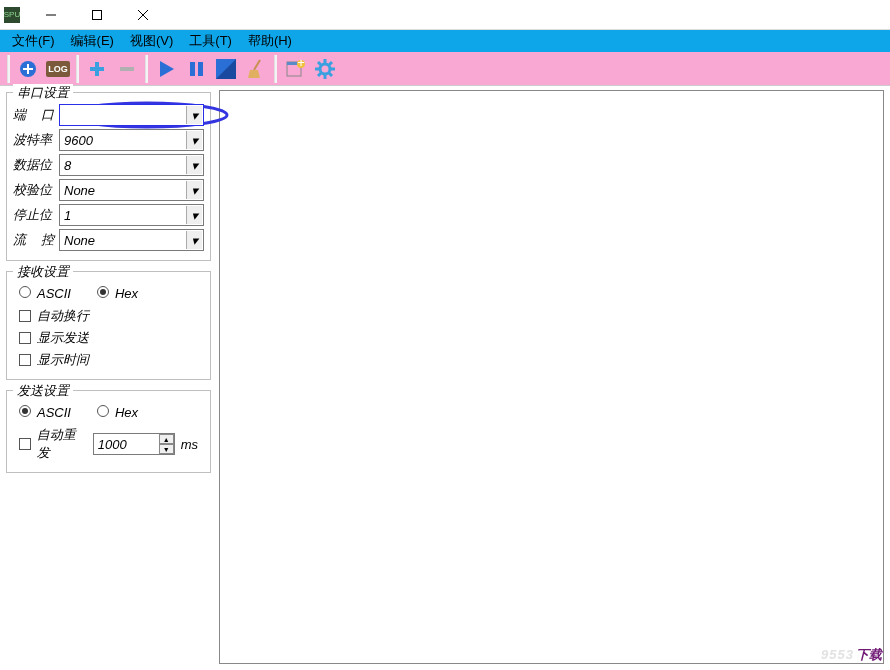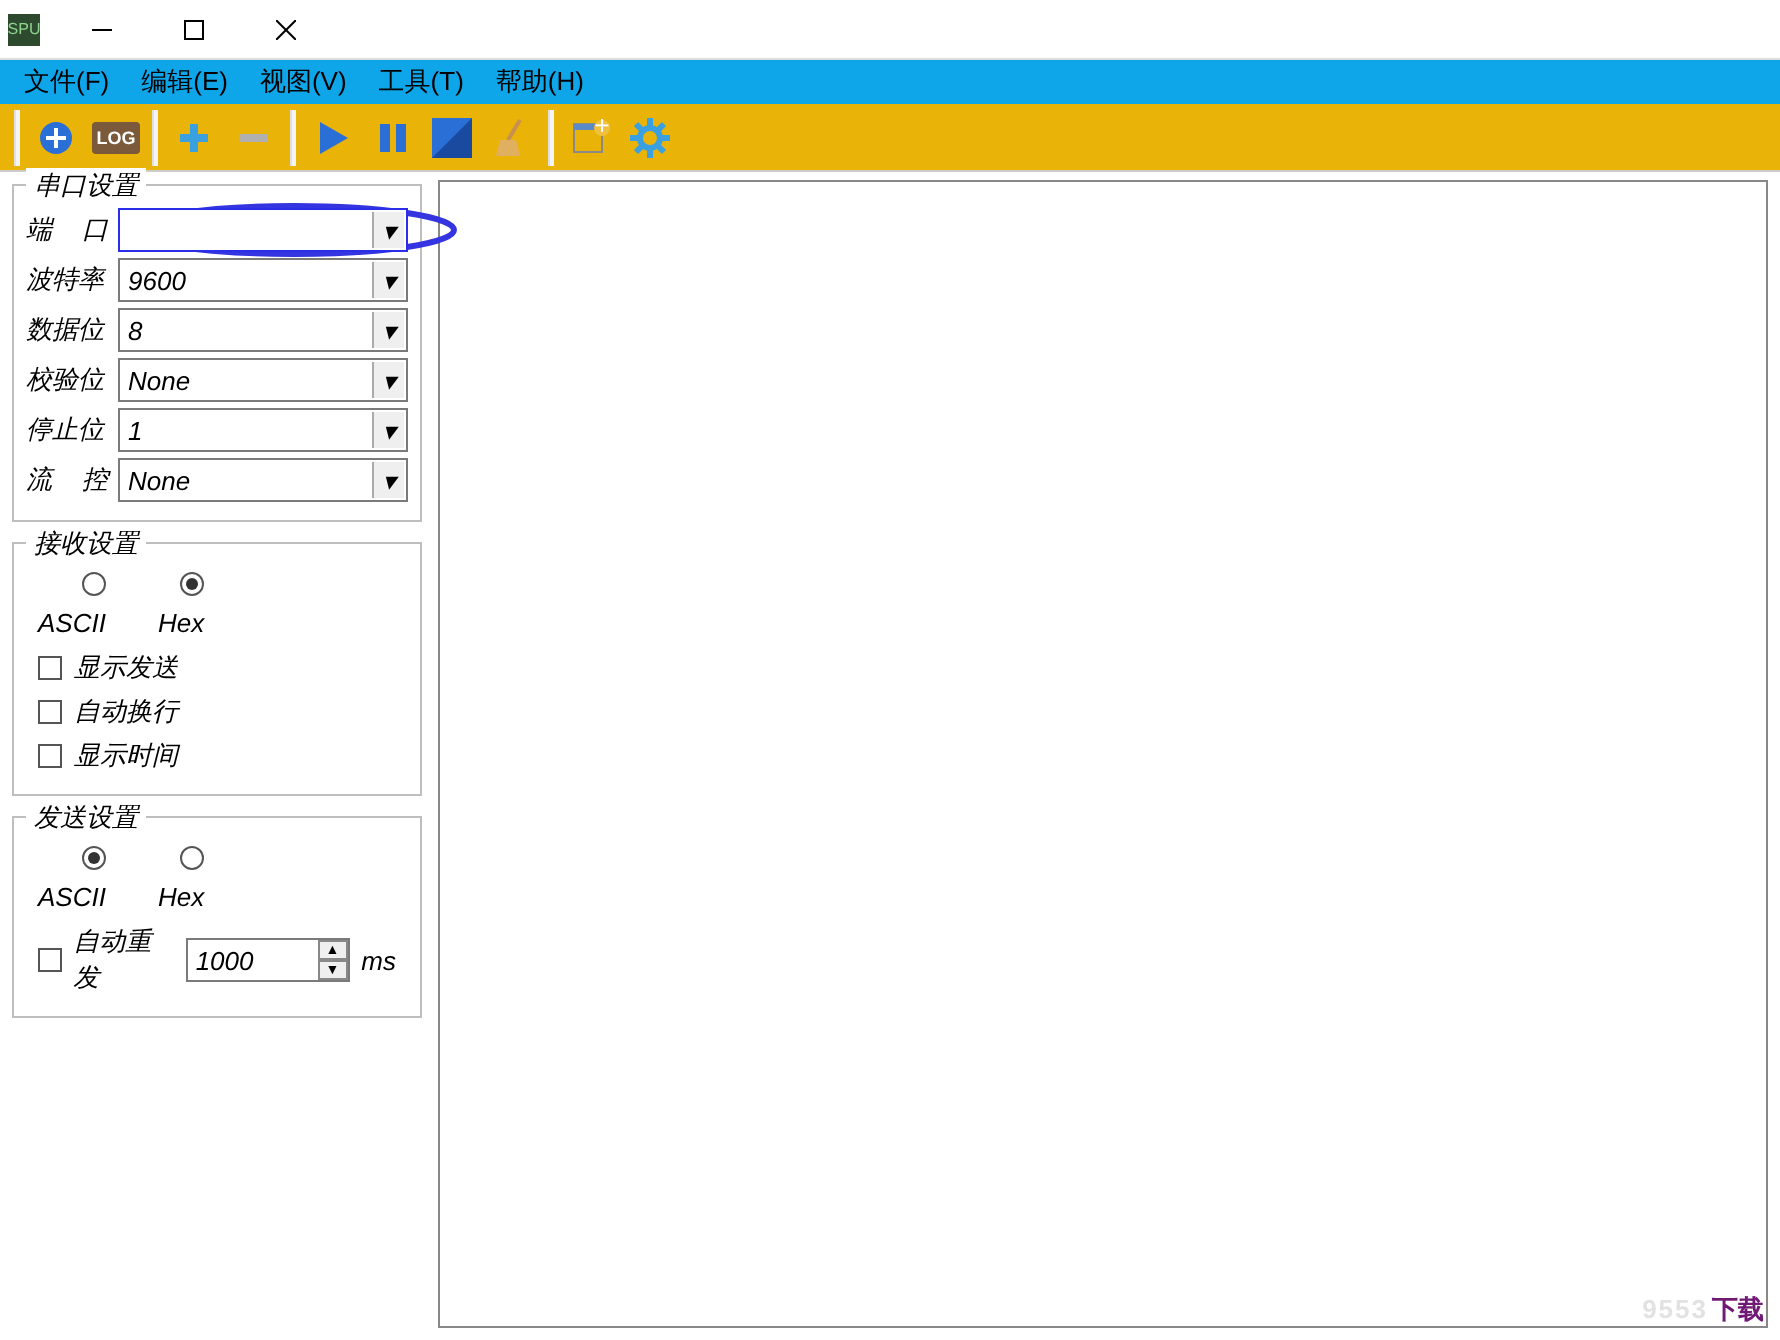--- a/index.html
+++ b/index.html
@@ -7,21 +7,21 @@
 
 .titlebar { height: 30px; display: flex; align-items: center; padding: 0 4px; background: #fff; border-bottom: 1px solid #ddd; }
 .titlebar .app-icon { width: 16px; height: 16px; background: #2d4a2e; margin-right: 8px; display: flex; align-items: center; justify-content: center; color: #8fd48f; font-size: 8px; }
 .titlebar .title { flex: 1; }
 .titlebar .win-btn { width: 46px; height: 30px; display: flex; align-items: center; justify-content: center; }
 .titlebar .win-btn svg { display: block; }
 
 .menubar { height: 22px; display: flex; align-items: center; padding: 0 4px; background: #0ea5e9; }
 .menubar .menu-item { padding: 2px 8px; cursor: default; }
 
-.toolbar { height: 34px; display: flex; align-items: center; padding: 2px 4px; background: #eab308; border-bottom: 1px solid #ccc; }
+.toolbar { height: 34px; display: flex; align-items: center; padding: 2px 4px; background: #f9a8d4; border-bottom: 1px solid #ccc; }
 .toolbar .sep { width: 3px; height: 28px; background: #f4f4f4; border-left: 1px solid #e0e0e0; margin: 0 3px; }
 .toolbar .tbtn { width: 28px; height: 28px; display: flex; align-items: center; justify-content: center; margin: 0 1px; cursor: pointer; }
 
 .client { display: flex; height: calc(100% - 30px - 22px - 34px); }
 .sidebar { width: 217px; padding: 6px; display: flex; flex-direction: column; gap: 10px; font-style: italic; }
 .main-pane { flex: 1; border: 1px solid #888; margin: 4px 6px 6px 2px; background: #fff; }
 
 .groupbox { border: 1px solid #bfbfbf; padding: 8px 6px 6px 6px; position: relative; }
 .groupbox .legend { position: absolute; top: -9px; left: 6px; background: #fff; padding: 0 4px; }
 
@@ -29,32 +29,32 @@
 .row .lbl { width: 46px; letter-spacing: 1px; }
 .row .lbl.tight { letter-spacing: 0; }
 .combo { flex: 1; height: 22px; border: 1px solid #7a7a7a; background: #fff; display: flex; align-items: center; padding: 0 2px 0 4px; position: relative; }
 .combo .arrow { position: absolute; right: 1px; top: 1px; bottom: 1px; width: 16px; background: #efefef; border-left: 1px solid #aaa; display: flex; align-items: center; justify-content: center; }
 .combo.highlight { border-color: #2a2ee6; }
 .combo.highlight .cval { background: #1a56d8; color: #fff; width: 100%; display: inline-block; }
 
 .port-annot { position: absolute; pointer-events: none; }
 
 .radio-row { display: flex; gap: 26px; margin: 6px 6px; align-items: center; }
-.radio { display: flex; align-items: flex-end; gap: 6px; flex-direction: column; }
+.radio { display: flex; align-items: flex-start; gap: 6px; }
 .radio .dot { width: 12px; height: 12px; border: 1px solid #555; border-radius: 50%; display: flex; align-items: center; justify-content: center; }
 .radio .dot.on::after { content: ""; width: 6px; height: 6px; background: #333; border-radius: 50%; }
 
 .check-row { display: flex; align-items: center; gap: 6px; margin: 4px 6px; }
 .check-row .cbox { width: 12px; height: 12px; border: 1px solid #555; background: #fff; }
 
 .spinner { width: 84px; height: 22px; border: 1px solid #7a7a7a; display: flex; align-items: center; padding: 0 16px 0 4px; position: relative; }
 .spinner .spins { position: absolute; right: 0; top: 0; bottom: 0; width: 15px; display: flex; flex-direction: column; }
 .spinner .spins div { flex: 1; border: 1px solid #888; background: #efefef; display: flex; align-items: center; justify-content: center; font-size: 7px; }
 
-.watermark { position: absolute; right: 8px; bottom: 6px; font-family: Arial; font-weight: 900; font-size: 24px; color: #e2e2e2; letter-spacing: 1px; display: flex; align-items: baseline; }
+.watermark { position: absolute; right: 8px; bottom: 6px; font-family: Arial; font-weight: 900; font-style: italic; font-size: 24px; color: #e2e2e2; letter-spacing: 1px; display: flex; align-items: baseline; }
 .watermark .tld { font-size: 13px; font-weight: 700; color: #701a75; letter-spacing: 0; margin-left: 2px; }
 </style>
 </head>
 <body>
 
 <div class="titlebar">
   <div class="app-icon">SPU</div>
   <div class="win-btn">
     <svg width="10" height="10">
         <line x1="0" y1="5" x2="10" y2="5" stroke="#000" stroke-width="1"></line>
@@ -216,25 +216,25 @@
           <div class="dot"></div>
           <span>ASCII</span>
         </div>
         <div class="radio">
           <div class="dot on"></div>
           <span>Hex</span>
         </div>
       </div>
       <div class="check-row">
         <div class="cbox"></div>
+        <span>自动换行</span>
+      </div>
+      <div class="check-row">
+        <div class="cbox"></div>
         <span>显示发送</span>
-      </div>
-      <div class="check-row">
-        <div class="cbox"></div>
-        <span>自动换行</span>
       </div>
       <div class="check-row">
         <div class="cbox"></div>
         <span>显示时间</span>
       </div>
     </div>
 
     <div class="groupbox">
       <div class="legend">发送设置</div>
       <div class="radio-row">

